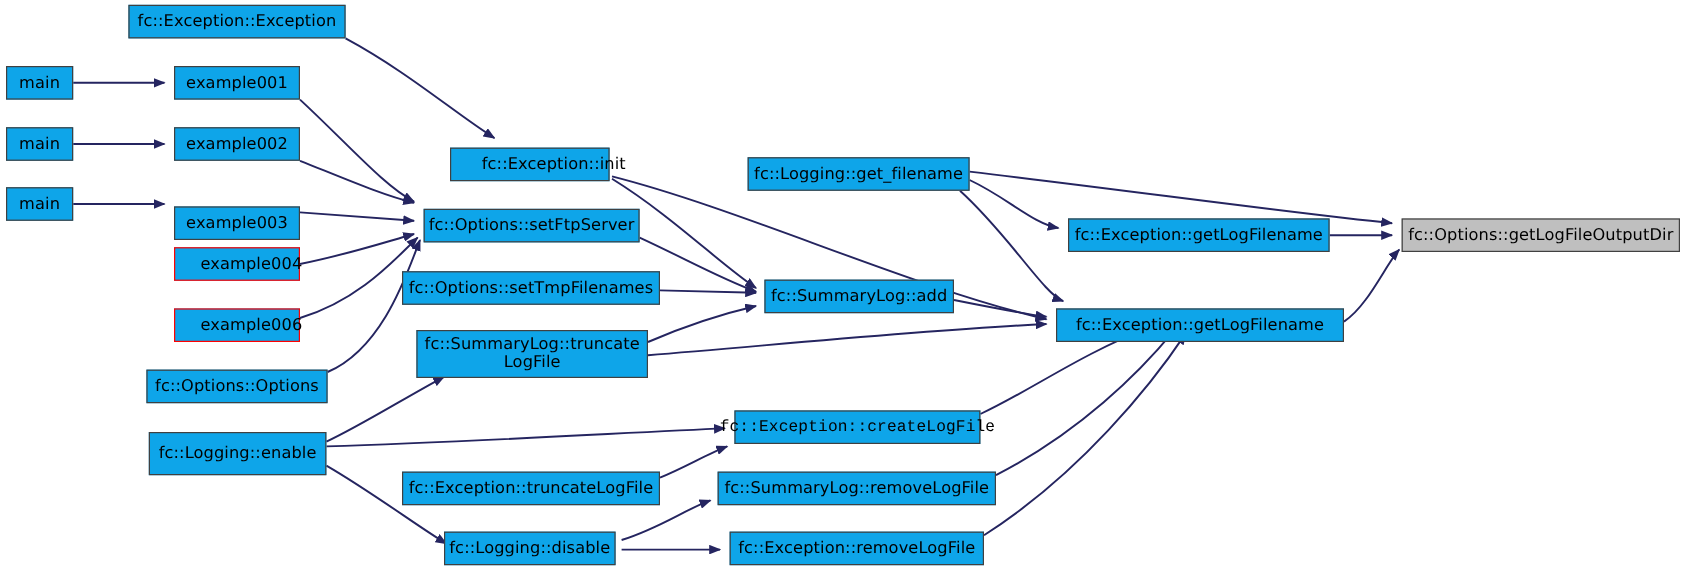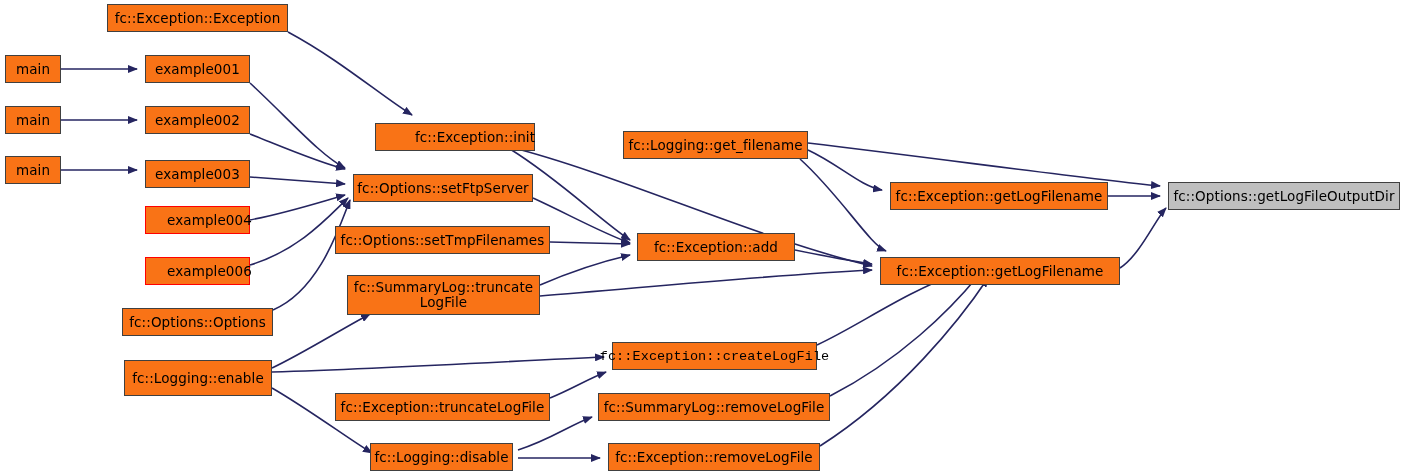--- a/index.html
+++ b/index.html
@@ -24,21 +24,21 @@
     width: 1403px;
     height: 476px;
   }
   .node {
     position: absolute;
     box-sizing: border-box;
     display: flex;
     align-items: center;
     justify-content: center;
     text-align: center;
-    background: #f97316;
+    background: #0ea5e9;
     border: 1px solid #404040;
     color: #000000;
     font-size: 13.5px;
     line-height: 15px;
     letter-spacing: 0.1px;
     white-space: pre-line;
     z-index: 5;
   }
   .node.red {
     border-color: #ff0000;
@@ -91,30 +91,30 @@
         <path d="M 830,396 C 900,360 950,310 978,276" fill="none" stroke="#252560" stroke-width="1.6" marker-end="url(#arrowhead)"></path>
         <path d="M 820,446 C 900,395 960,320 988,278" fill="none" stroke="#252560" stroke-width="1.6" marker-end="url(#arrowhead)"></path>
       </g>
   </svg>
   <div id="nodes-group">
       <div class="node" style="left: 107px; top: 4px; width: 181px; height: 28px;">fc::Exception::Exception</div>
       <div class="node" style="left: 5px; top: 55px; width: 56px; height: 28px;">main</div>
       <div class="node" style="left: 145px; top: 55px; width: 105px; height: 28px;">example001</div>
       <div class="node" style="left: 5px; top: 106px; width: 56px; height: 28px;">main</div>
       <div class="node" style="left: 145px; top: 106px; width: 105px; height: 28px;">example002</div>
-      <div class="node" style="left: 375px; top: 123px; width: 160px; height: 28px; padding-left: 40px;">fc::Exception::init</div>
+      <div class="node" style="left: 375px; top: 123px; width: 133px; height: 28px; padding-left: 40px;">fc::Exception::init</div>
       <div class="node" style="left: 623px; top: 131px; width: 185px; height: 28px;">fc::Logging::get_filename</div>
       <div class="node" style="left: 5px; top: 156px; width: 56px; height: 28px;">main</div>
-      <div class="node" style="left: 145px; top: 160px; width: 105px; height: 28px;">example003</div>
+      <div class="node" style="left: 145px; top: 172px; width: 105px; height: 28px;">example003</div>
       <div class="node" style="left: 353px; top: 174px; width: 180px; height: 28px;">fc::Options::setFtpServer</div>
       <div class="node" style="left: 890px; top: 182px; width: 218px; height: 28px;">fc::Exception::getLogFilename</div>
       <div class="node highlight" style="left: 1168px; top: 182px; width: 232px; height: 28px;">fc::Options::getLogFileOutputDir</div>
       <div class="node red" style="left: 145px; top: 206px; width: 105px; height: 28px;">example004</div>
       <div class="node" style="left: 335px; top: 226px; width: 215px; height: 28px;">fc::Options::setTmpFilenames</div>
-      <div class="node" style="left: 637px; top: 233px; width: 158px; height: 28px;">fc::Exception::add</div>
+      <div class="node" style="left: 637px; top: 233px; width: 158px; height: 28px;">fc::SummaryLog::add</div>
       <div class="node red" style="left: 145px; top: 257px; width: 105px; height: 28px;">example006</div>
       <div class="node" style="left: 880px; top: 257px; width: 240px; height: 28px;">fc::Exception::getLogFilename</div>
       <div class="node" style="left: 347px; top: 275px; width: 193px; height: 40px;">fc::SummaryLog::truncate
 LogFile</div>
       <div class="node" style="left: 122px; top: 308px; width: 151px; height: 28px;">fc::Options::Options</div>
       <div class="node" style="left: 612px; top: 342px; width: 205px; height: 28px; font-family: Liberation Mono, monospace;">fc::Exception::createLogFile</div>
       <div class="node" style="left: 124px; top: 360px; width: 148px; height: 36px;">fc::Logging::enable</div>
       <div class="node" style="left: 335px; top: 393px; width: 215px; height: 28px;">fc::Exception::truncateLogFile</div>
       <div class="node" style="left: 598px; top: 393px; width: 232px; height: 28px;">fc::SummaryLog::removeLogFile</div>
       <div class="node" style="left: 370px; top: 443px; width: 143px; height: 28px; text-align: center;">fc::Logging::disable</div>

